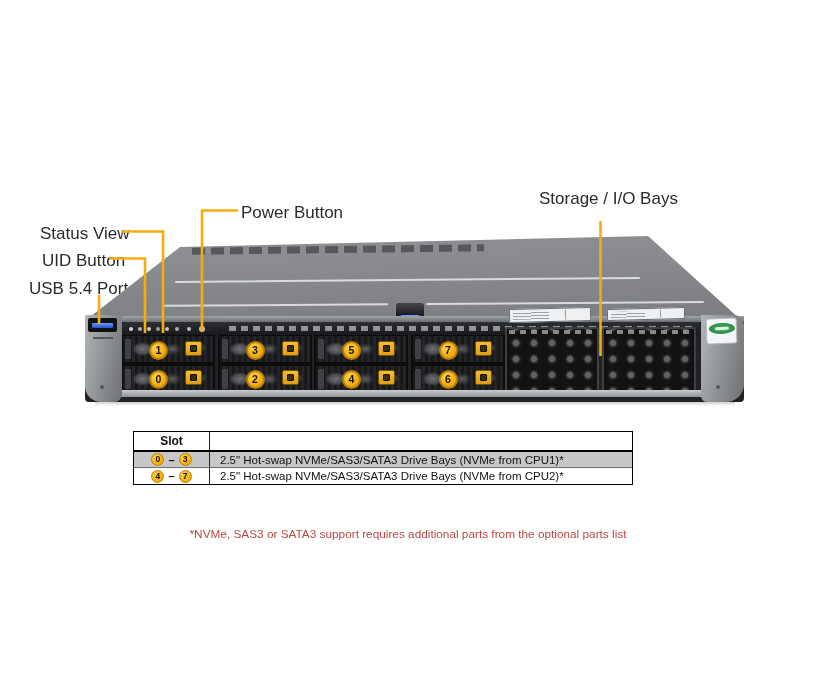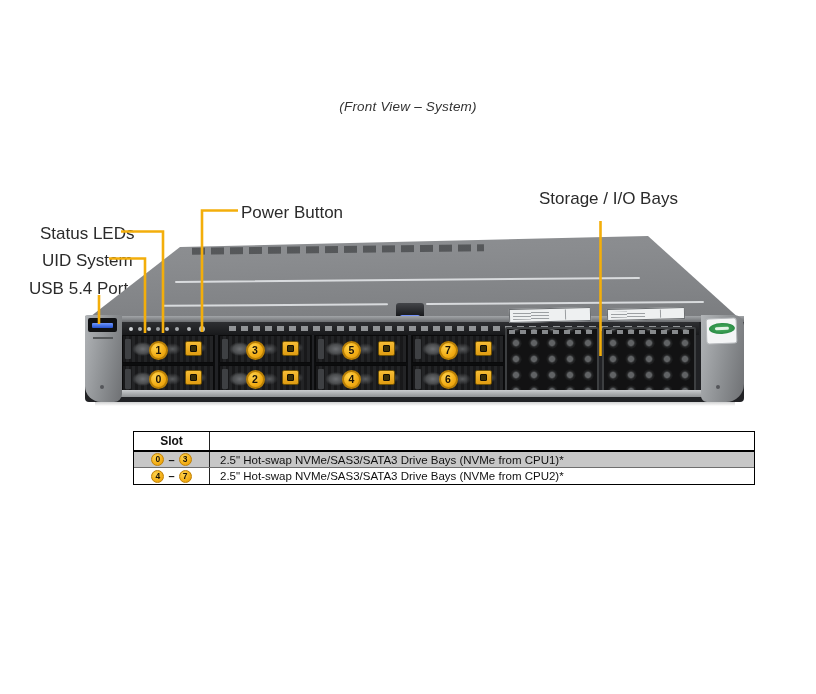--- a/index.html
+++ b/index.html
@@ -100,21 +100,21 @@
 
   .bottom-rail { position:absolute; left:28px; top:74px; width:604px; height:7px; z-index:1;
     background: linear-gradient(180deg,#caccce,#8f9294); }
   .floor-shadow { position:absolute; left:95px; top:402px; width:640px; height:4px; z-index:0;
     background: linear-gradient(rgba(120,122,124,.35), rgba(255,255,255,0)); }
 
   
   .lines-svg { position:absolute; left:0; top:0; z-index:6; pointer-events:none; }
 
   
-  .slot-table { position:absolute; left:133px; top:431px; width:622px; border:1.5px solid #000; z-index:7; background:#fff; }
+  .slot-table { position:absolute; left:133px; top:431px; width:500px; border:1.5px solid #000; z-index:7; background:#fff; }
   .thead { display:flex; height:20px; border-bottom:2.5px solid #000; font-weight:bold; font-size:12px; color:#111; }
   .th-slot { width:76px; text-align:center; line-height:19px; border-right:1px solid #222; }
   .th-desc { flex:1; padding-left:10px; line-height:19px; }
   .trow { display:flex; height:16px; font-size:11.5px; color:#111; align-items:center; }
   .trow.hl { background:#c7c7c7; border-bottom:1px solid #6f6f6f; }
   .td-slot { width:76px; display:flex; align-items:center; justify-content:center; border-right:1px solid #222; height:100%; }
   .td-desc { flex:1; padding-left:10px; white-space:nowrap; }
   .mini-badge { width:13px; height:13px; border-radius:50%; border:1.5px solid #bf8006;
     background: radial-gradient(circle at 35% 30%, #ffd34d, #f2ac14 65%, #dd990a);
     color:#1a1208; font-weight:bold; font-size:8.5px; text-align:center; line-height:10px; }
@@ -122,21 +122,20 @@
 
   
   .footnote { position:absolute; top:527px; left:0; width:100%; text-align:center;
     font-size:11.8px; color:#b84743; }
 </style>
 </head>
 <body>
 
 <div id="page">
 
-  <div class="fig-title">(Front View – System)</div>
 
   <div>
 
     <div class="chassis-top">
       <div class="vents"></div>
       <div class="seam seam1"></div>
       <div class="seam seam2a"></div>
       <div class="seam seam2b"></div>
       <div class="top-latch">
           <div class="bar"></div>
@@ -259,22 +258,22 @@
 
   <svg class="lines-svg" width="816" height="694">
     <polyline points="202,332 202,210.5 238,210.5" fill="none" stroke="#F3AE0B" stroke-width="2.6"></polyline>
     <polyline points="163,333 163,231.5 121,231.5" fill="none" stroke="#F3AE0B" stroke-width="2.6"></polyline>
     <polyline points="145,333 145,258.5 109,258.5" fill="none" stroke="#F3AE0B" stroke-width="2.6"></polyline>
     <polyline points="99,324 99,295" fill="none" stroke="#F3AE0B" stroke-width="2.6"></polyline>
     <polyline points="600.5,356 600.5,221" fill="none" stroke="#F3AE0B" stroke-width="2.6"></polyline>
   </svg>
 
   <div class="callout" style="left:241px;top:203px">Power Button</div>
-  <div class="callout" style="left:40px;top:224px">Status LEDs</div>
-  <div class="callout" style="left:42px;top:251px">UID System</div>
+  <div class="callout" style="left:40px;top:224px">Status View</div>
+  <div class="callout" style="left:42px;top:251px">UID Button</div>
   <div class="callout" style="left:29px;top:279px">USB 5.4 Port</div>
   <div class="callout" style="left:539px;top:189px">Storage / I/O Bays</div>
 
   <div class="slot-table">
     <div class="thead">
       <div class="th-slot">Slot</div>
     </div>
     <div class="trow hl">
       <div class="td-slot">
         <div class="mini-badge">0</div>
@@ -286,14 +285,15 @@
     <div class="trow">
       <div class="td-slot">
         <div class="mini-badge">4</div>
         <span class="slot-dash">–</span>
         <div class="mini-badge">7</div>
       </div>
       <div class="td-desc">2.5" Hot-swap NVMe/SAS3/SATA3 Drive Bays (NVMe from CPU2)*</div>
     </div>
   </div>
 
+  <div class="footnote">*NVMe, SAS3 or SATA3 support requires additional parts from the optional parts list</div>
 
 </div>
 
 </body></html>

